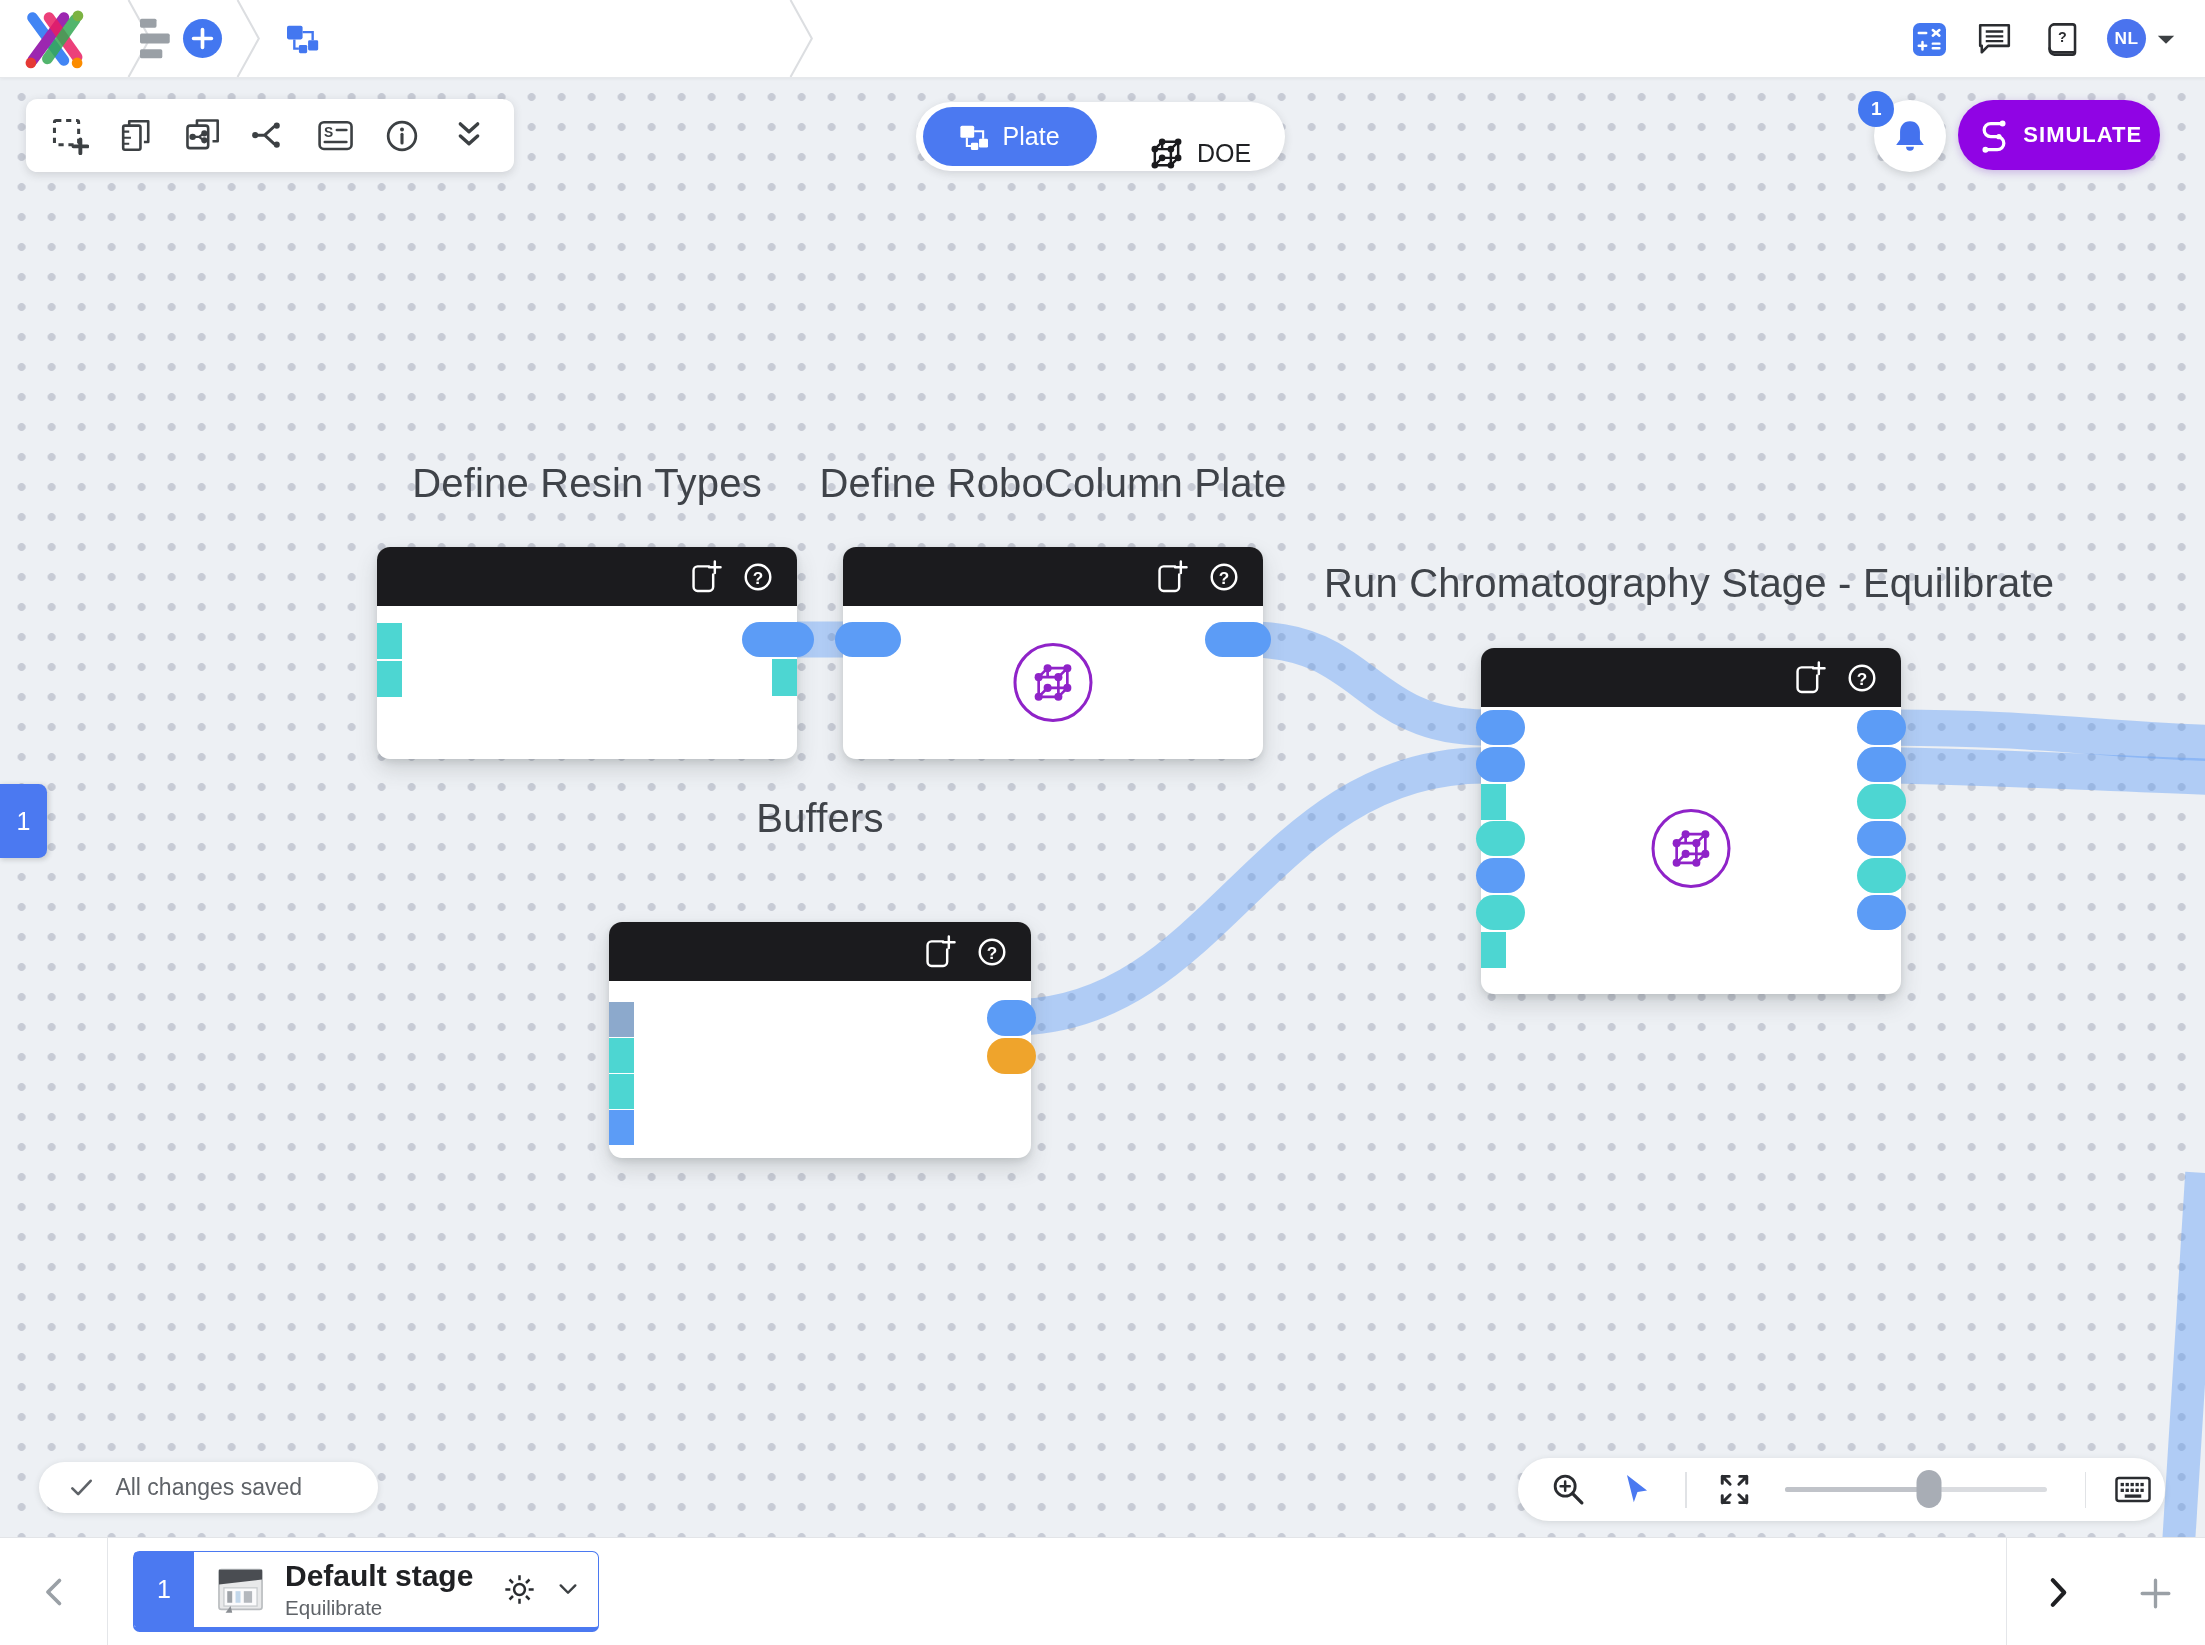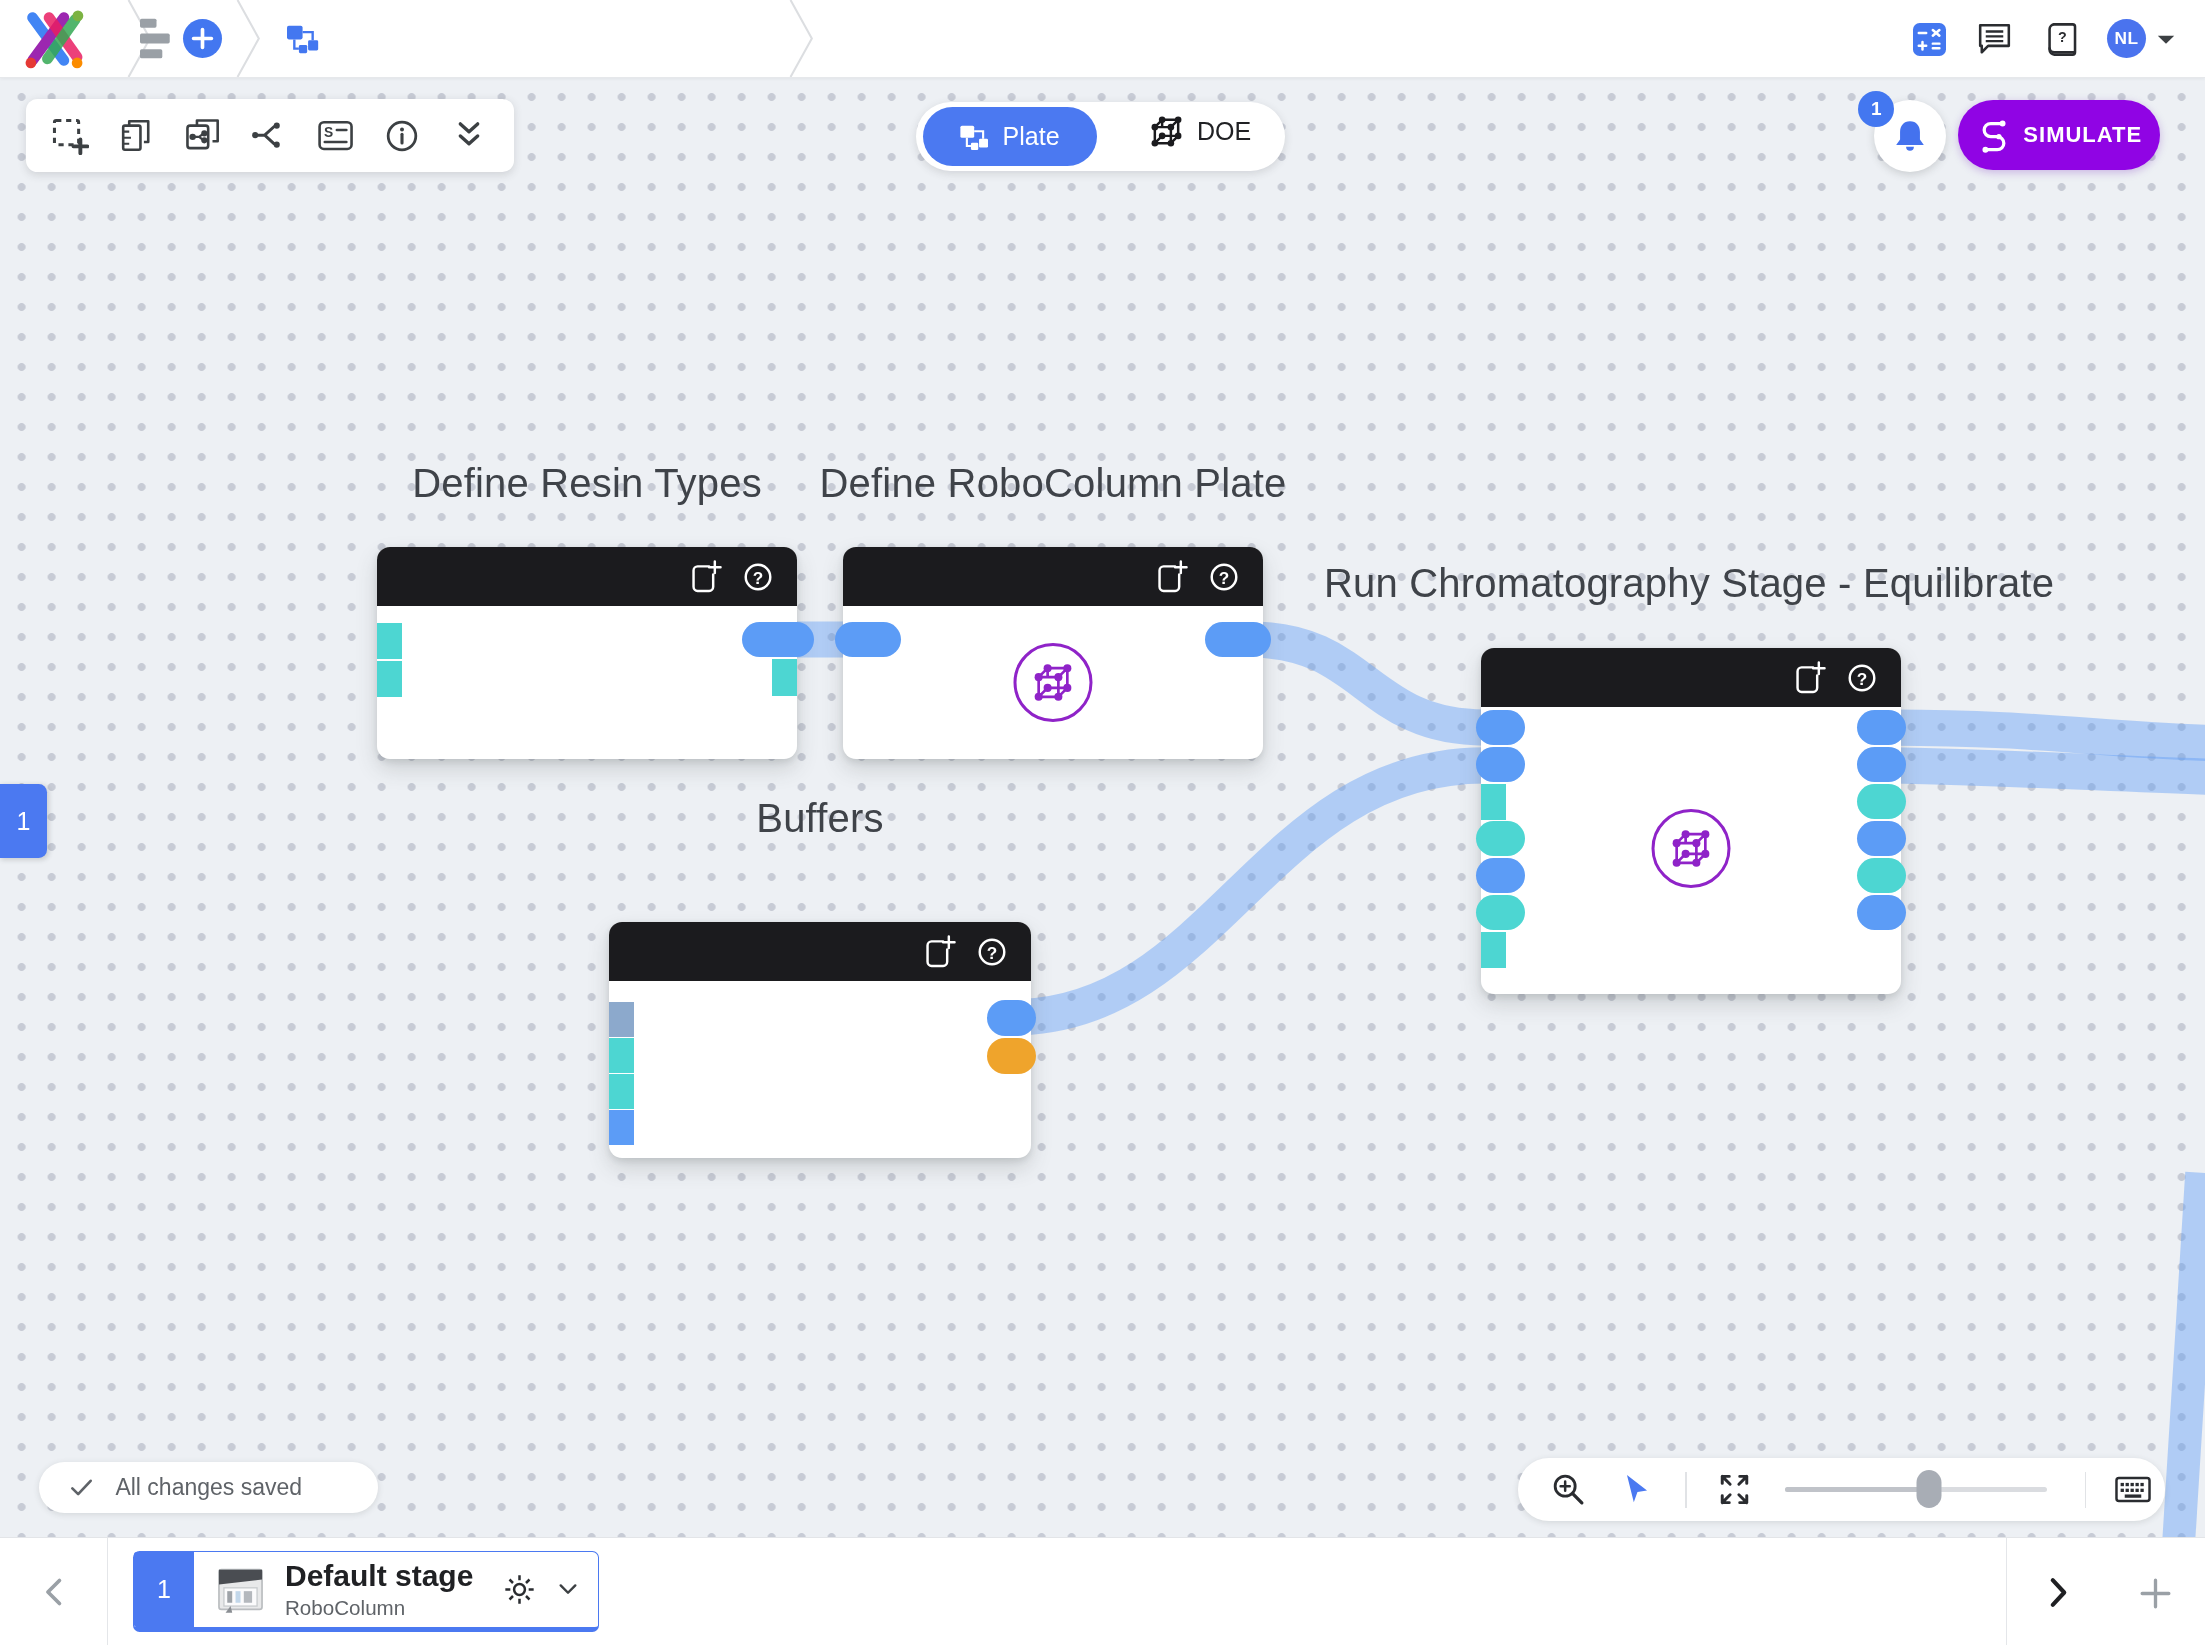--- a/index.html
+++ b/index.html
@@ -66,21 +66,21 @@
   .mode-toggle{
     position:absolute;left:916px;top:102px;width:369px;height:69px;background:#fff;
     border-radius:35px;box-shadow:0 2.5px 8.2px rgba(60,64,67,.16);z-index:10;
   }
   .mode-build{
     position:absolute;left:6.6px;top:5px;width:174px;height:59px;border-radius:30px;
     background:#4B79F1;color:#fff;display:flex;align-items:center;justify-content:center;
     gap:13px;font-size:25px;
   }
   .mode-doe{
-    position:absolute;left:206px;top:0;width:156px;height:59px;display:flex;
+    position:absolute;left:206px;top:22px;width:156px;height:59px;display:flex;
     align-items:center;justify-content:center;gap:13px;font-size:25px;color:#202124;
   }
   .bell-wrap{position:absolute;left:1874px;top:100px;z-index:10;}
   .bell-circle{
     width:72px;height:72px;border-radius:50%;background:#fff;
     box-shadow:0 2.5px 8.2px rgba(60,64,67,.2);display:flex;align-items:center;justify-content:center;
   }
   .bell-badge{
     position:absolute;left:-15.6px;top:-9px;width:36px;height:36px;border-radius:50%;
     background:#4377F0;color:#fff;font-size:19px;font-weight:700;
@@ -475,21 +475,21 @@
       <rect x="6" y="8" width="52" height="48" rx="3" fill="#E8E9EA" stroke="#B9BCBF" stroke-width="2"></rect>
       <path d="M6 8 h52 v12 l-52 6 z" fill="#4A4D52"></path>
       <rect x="12" y="30" width="40" height="22" fill="#FBFBFC" stroke="#C6C9CC" stroke-width="1.5"></rect>
       <rect x="16" y="34" width="6" height="14" fill="#9EA3A8"></rect>
       <rect x="26" y="34" width="6" height="14" fill="#C2D7EA"></rect>
       <rect x="36" y="34" width="10" height="14" fill="#B4B8BD"></rect>
       <path d="M20 52 l-6 8 h8 z" fill="#8A8E93"></path>
     </svg>
     <div class="stage-text">
       <div class="stage-name">Default stage</div>
-      <div class="stage-device">RoboColumn</div>
+      <div class="stage-device">Equilibrate</div>
     </div>
     <svg class="stage-gear icon-btn" width="35" height="35" viewBox="0 0 42 42" fill="none" stroke="#2A2C30" stroke-width="3">
       <circle cx="21" cy="21" r="6.5"></circle>
       <path d="M21 4 v6 M21 32 v6 M4 21 h6 M32 21 h6 M9 9 l4.2 4.2 M28.8 28.8 L33 33 M33 9 l-4.2 4.2 M13.2 28.8 L9 33"></path>
     </svg>
     <svg class="icon-btn" style="margin-right:20px" width="20" height="13" viewBox="0 0 24 16" fill="none" stroke="#3C4043" stroke-width="3" stroke-linecap="round" stroke-linejoin="round">
         <polyline points="3,3 12,12 21,3"></polyline>
       </svg>
   </div>
 

